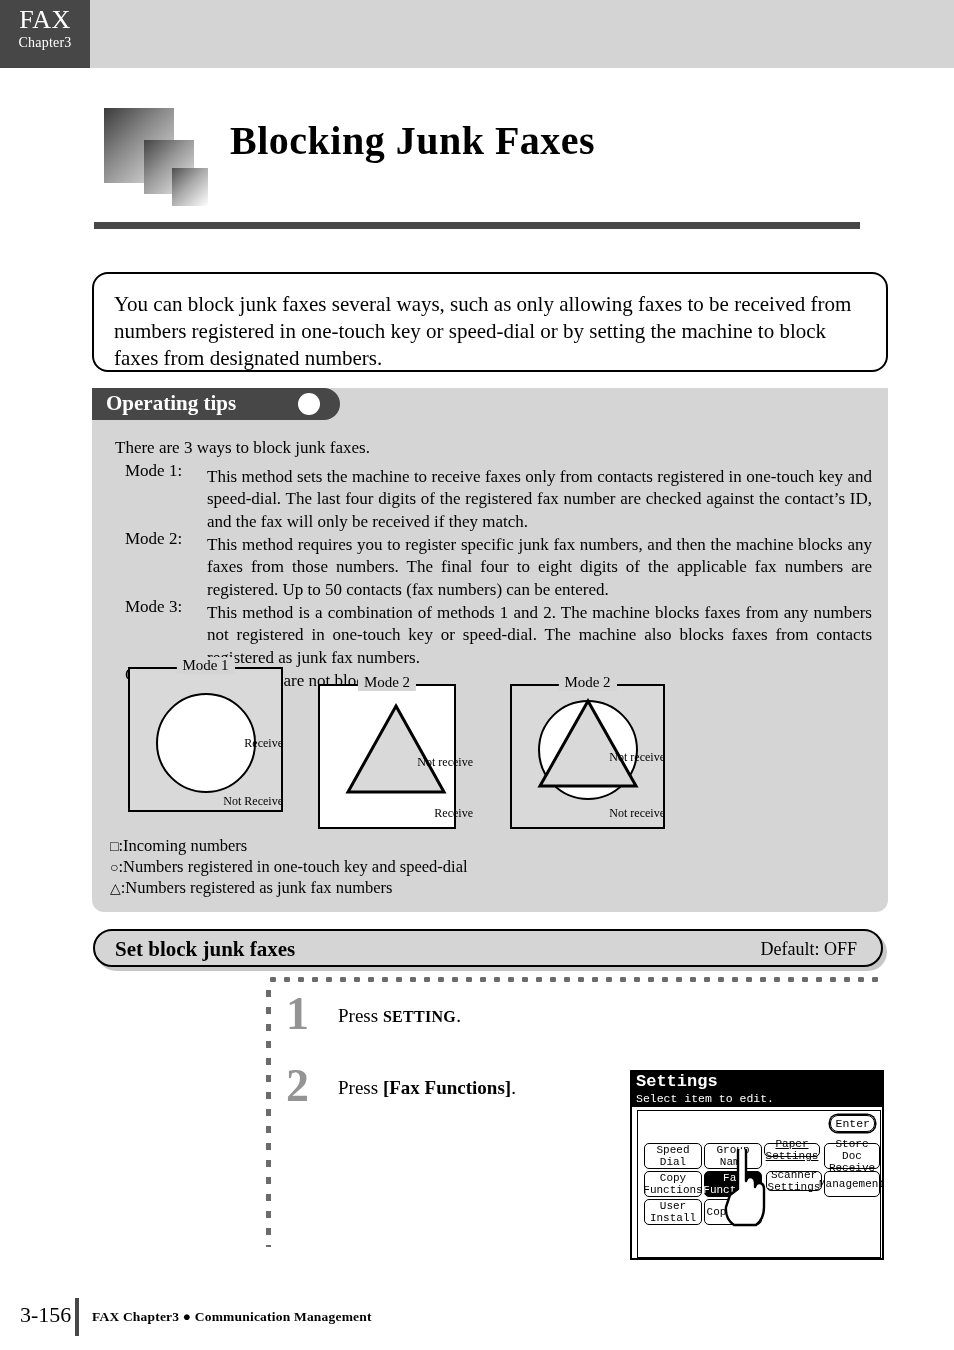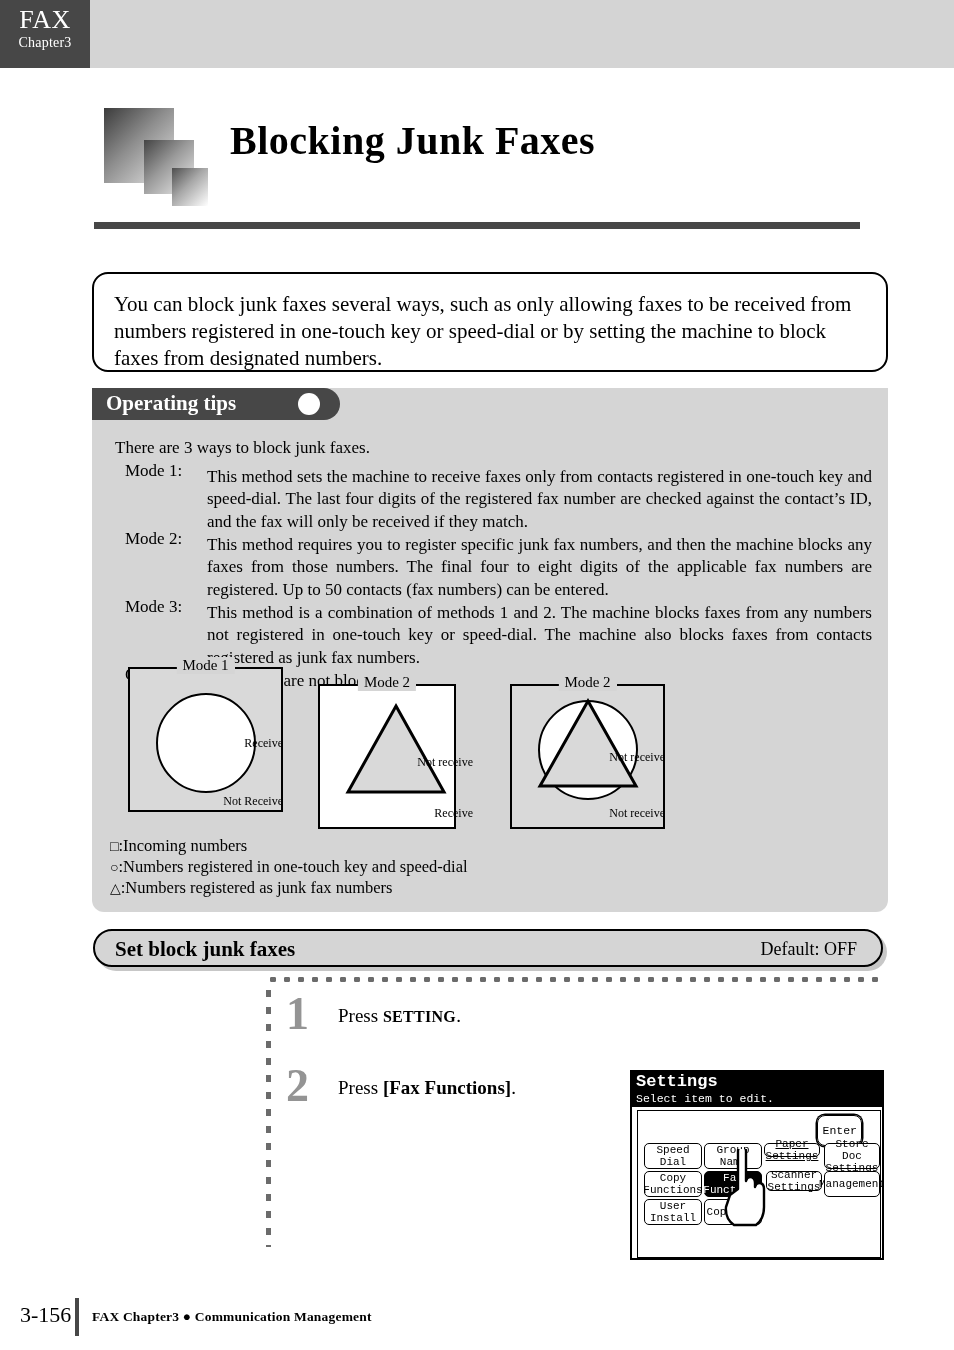--- a/index.html
+++ b/index.html
@@ -183,23 +183,23 @@
     background: #000; color: #fff;
     font-family: "Liberation Mono", monospace;
   }
   #lcd-title { position: absolute; left: 4px; top: 0px; font-size: 17px; font-weight: bold; }
   #lcd-sub   { position: absolute; left: 4px; top: 20px; font-size: 11.5px; }
   #lcd-body {
     position: absolute; left: 5px; top: 38px; width: 244px; height: 148px;
     border: 1.5px solid #000; background: #fff;
   }
   #lcd-enter {
-    position: absolute; right: 18px; top: 4px;
+    position: absolute; right: 5px; top: 4px;
     border: 1.5px solid #000; border-radius: 8px;
-    padding: 8px 4px; font-family: "Liberation Mono", monospace; font-size: 11.5px;
+    padding: 1px 4px; font-family: "Liberation Mono", monospace; font-size: 11.5px;
     box-shadow: inset 0 0 0 1px #fff, 0 0 0 1.5px #000;
   }
   .lcd-btn {
     position: absolute;
     border: 1.5px solid #000; border-radius: 5px;
     background: #fff; color: #000;
     font-family: "Liberation Mono", monospace; font-size: 11px;
     line-height: 12px; text-align: center;
     display: flex; align-items: center; justify-content: center;
     white-space: pre-line;
@@ -338,21 +338,21 @@
     <div id="lcd-sub">Select item to edit.</div>
   </div>
   <div id="lcd-body">
     <div id="lcd-enter">Enter</div>
 
     <div class="lcd-btn" style="left:6px;  top:32px; width:58px; height:26px;">Speed Dial</div>
     <div class="lcd-btn" style="left:66px; top:32px; width:58px; height:26px;">Group Name</div>
     <div class="lcd-btn" style="left:126px;top:32px; width:56px; height:14px;text-decoration:underline;">Paper
 Settings</div>
     <div class="lcd-btn" style="left:186px;top:32px; width:56px; height:26px;">Store Doc
-Settings</div>
+Receive</div>
 
     <div class="lcd-btn" style="left:6px;  top:60px; width:58px; height:26px;">Copy
 Functions</div>
     <div class="lcd-btn sel" style="left:66px; top:60px; width:58px; height:26px;">Fax
 Functions</div>
     <div class="lcd-btn" style="left:128px;top:60px; width:56px; height:20px;">Scanner
 Settings</div>
     <div class="lcd-btn" style="left:186px;top:60px; width:56px; height:26px;">Management</div>
 
     <div class="lcd-btn" style="left:6px;  top:88px; width:58px; height:26px;">User

